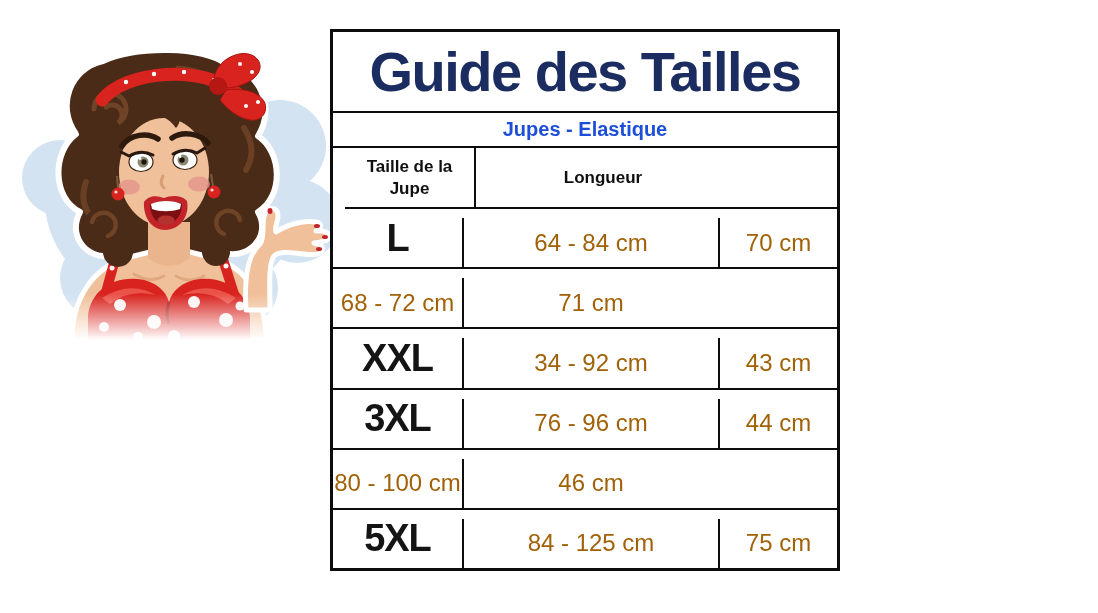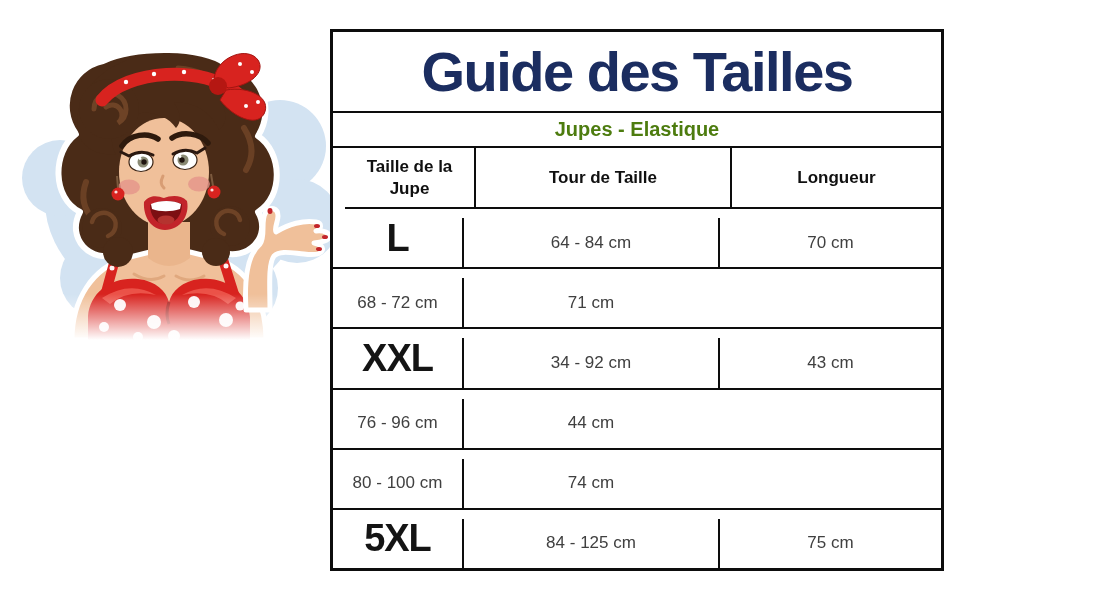--- a/index.html
+++ b/index.html
@@ -5,44 +5,44 @@
   html,body{margin:0;padding:0;background:#ffffff;}
   .stage{
     position:relative;width:1098px;height:613px;background:#ffffff;
     overflow:hidden;font-family:"Liberation Sans",sans-serif;color:#111;
   }
   
   .illustration{position:absolute;left:8px;top:6px;width:322px;height:334px;}
   .illustration svg{display:block;width:100%;height:100%;}
   
   .size-table{
-    position:absolute;left:330px;top:29px;width:614px;height:542px;
+    position:absolute;left:330px;top:29px;width:510px;height:542px;
     box-sizing:border-box;border:3px solid #0d0d0d;background:#fff;
     display:flex;flex-direction:column;
   }
   .t-title{
     height:79px;border-bottom:2px solid #0d0d0d;display:flex;align-items:center;justify-content:center;
     font-size:56px;font-weight:bold;letter-spacing:-1.5px;color:#1b2d60;
   }
   .t-subtitle{
     height:33px;border-bottom:2px solid #0d0d0d;display:flex;align-items:center;justify-content:center;
-    font-size:20px;font-weight:bold;color:#4d7c0f;
+    font-size:20px;font-weight:bold;color:#1d4ed8;
   }
   .t-grid-row{
     display:grid;grid-template-columns:129px 256px 1fr;
     border-bottom:2px solid #0d0d0d;
   }
   .t-header{height:59px;flex:none;margin-left:12px;}
   .t-row{flex:1;}
   .t-row:last-child{border-bottom:none;}
   .cell{display:flex;align-items:center;justify-content:center;text-align:center;}
   .cell + .cell{border-left:2px solid #0d0d0d;}
   .th{font-size:17px;font-weight:bold;line-height:1.25;color:#101010;padding:0 6px;}
   .size-cell{font-size:38px;font-weight:bold;letter-spacing:-1px;color:#141414;}
-  .val-cell{font-size:17px;color:#404040;margin-top:9px;}
+  .val-cell{font-size:24px;color:#a16207;margin-top:9px;}
 </style>
 </head>
 <body>
 
 <div class="stage">
 
   <div class="illustration">
     <svg viewBox="0 0 322 334" role="img" aria-label="Cartoon pin-up woman with brown curly hair, red polka-dot headband bow, red earrings and red polka-dot top, presenting the size chart with her open right hand">
       <defs>
         <linearGradient id="fadeW" x1="0" y1="0" x2="0" y2="1">
@@ -181,45 +181,45 @@
       <rect x="0" y="288" width="322" height="46" fill="url(#fadeW)"></rect>
     </svg>
   </div>
 
   <div class="size-table">
     <div class="t-title">Guide des Tailles</div>
     <div class="t-subtitle">Jupes - Elastique</div>
 
     <div class="t-grid-row t-header">
       <div class="cell th">Taille de la Jupe</div>
-      <div class="cell th">Tour de Taille</div>
       <div class="cell th">Longueur</div>
     </div>
 
     <div class="t-grid-row t-row">
       <div class="cell size-cell">L</div>
       <div class="cell val-cell">64 - 84 cm</div>
       <div class="cell val-cell">70 cm</div>
     </div>
     <div class="t-grid-row t-row">
       <div class="cell val-cell">68 - 72 cm</div>
       <div class="cell val-cell">71 cm</div>
     </div>
     <div class="t-grid-row t-row">
       <div class="cell size-cell">XXL</div>
       <div class="cell val-cell">34 - 92 cm</div>
       <div class="cell val-cell">43 cm</div>
     </div>
     <div class="t-grid-row t-row">
+      <div class="cell size-cell">3XL</div>
       <div class="cell val-cell">76 - 96 cm</div>
       <div class="cell val-cell">44 cm</div>
     </div>
     <div class="t-grid-row t-row">
       <div class="cell val-cell">80 - 100 cm</div>
-      <div class="cell val-cell">74 cm</div>
+      <div class="cell val-cell">46 cm</div>
     </div>
     <div class="t-grid-row t-row">
       <div class="cell size-cell">5XL</div>
       <div class="cell val-cell">84 - 125 cm</div>
       <div class="cell val-cell">75 cm</div>
     </div>
   </div>
 
 </div>
 

